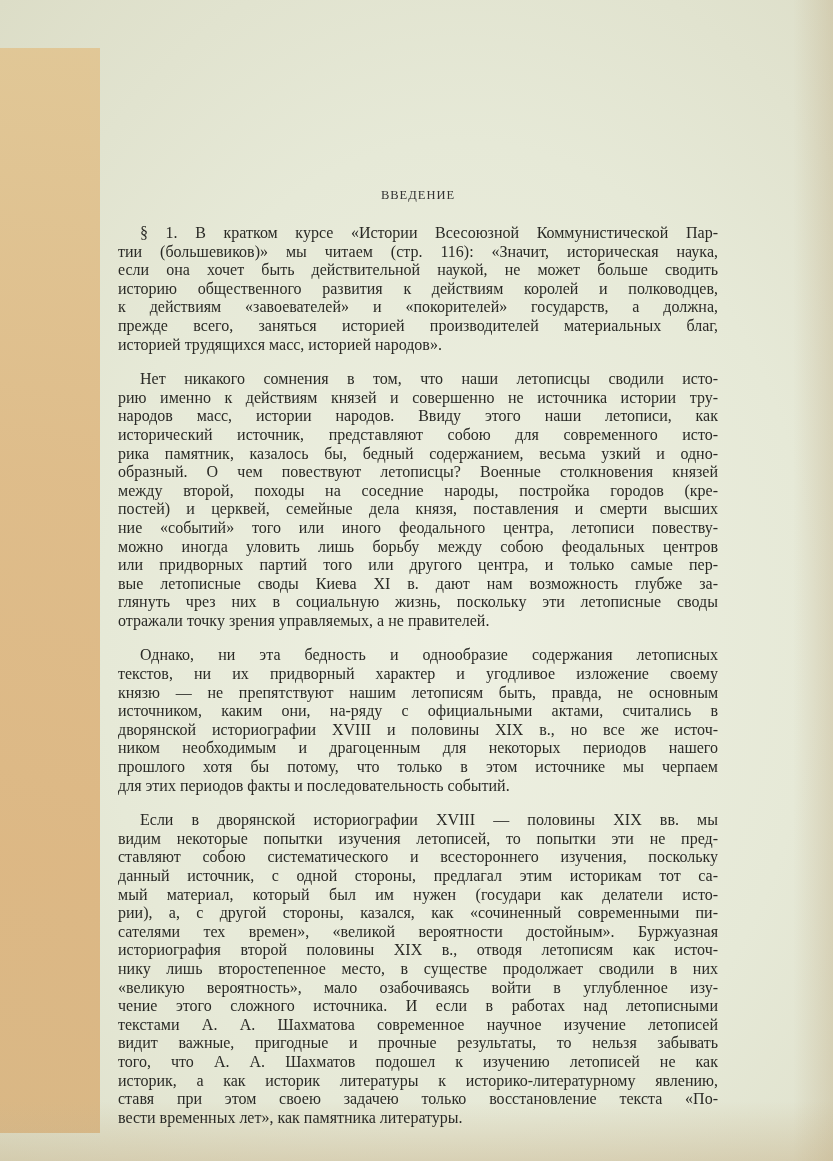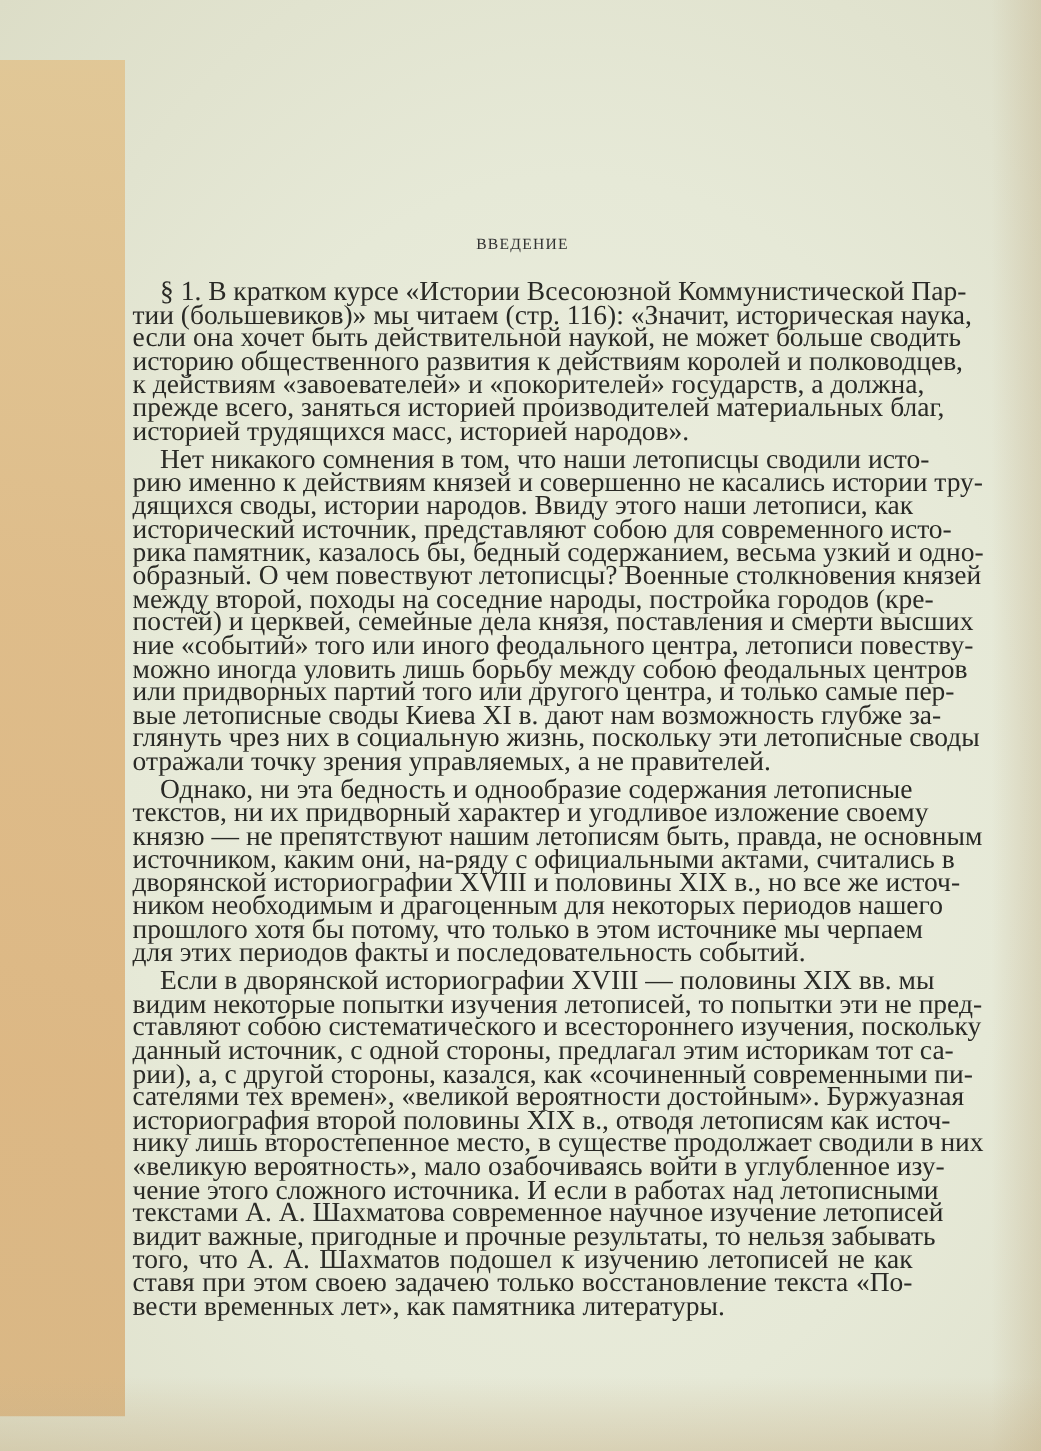--- a/index.html
+++ b/index.html
@@ -28,21 +28,21 @@
   }
   .content {
     position: absolute; left: 102px; top: 188px; width: 632px;
     color: #2a2a26;
   }
   .heading {
     text-align: center; font-size: 12.5px; letter-spacing: 1px;
     margin: 0 0 21px 0; color: #333;
   }
   .para {
-    margin: 4px; font-size: 22px; line-height: 18.6px;
+    margin: 16px; font-size: 16px; line-height: 18.6px;
     text-align: justify; text-indent: 22px;
     hyphens: manual;
   }
   .line { display: block; text-align: justify; text-align-last: justify; white-space: nowrap; }
   .line.last { text-align-last: left; }
   .line.first { padding-left: 22px; }
   .para { text-indent: 0; }
 </style>
 </head>
 <body>
@@ -60,56 +60,58 @@
           <span class="line first">§ 1. В кратком курсе «Истории Всесоюзной Коммунистической Пар-</span>
           <span class="line">тии (большевиков)» мы читаем (стр. 116): «Значит, историческая наука,</span>
           <span class="line">если она хочет быть действительной наукой, не может больше сводить</span>
           <span class="line">историю общественного развития к действиям королей и полководцев,</span>
           <span class="line">к действиям «завоевателей» и «покорителей» государств, а должна,</span>
           <span class="line">прежде всего, заняться историей производителей материальных благ,</span>
           <span class="line last">историей трудящихся масс, историей народов».</span>
         </p>
       <p class="para">
           <span class="line first">Нет никакого сомнения в том, что наши летописцы сводили исто-</span>
-          <span class="line">рию именно к действиям князей и совершенно не касались истории тру-</span>
-          <span class="line">дящихся своды, истории народов. Ввиду этого наши летописи, как</span>
+          <span class="line">рию именно к действиям князей и совершенно не источника истории тру-</span>
+          <span class="line">народов масс, истории народов. Ввиду этого наши летописи, как</span>
           <span class="line">исторический источник, представляют собою для современного исто-</span>
           <span class="line">рика памятник, казалось бы, бедный содержанием, весьма узкий и одно-</span>
           <span class="line">образный. О чем повествуют летописцы? Военные столкновения князей</span>
           <span class="line">между второй, походы на соседние народы, постройка городов (кре-</span>
           <span class="line">постей) и церквей, семейные дела князя, поставления и смерти высших</span>
           <span class="line">ние «событий» того или иного феодального центра, летописи повеству-</span>
           <span class="line">можно иногда уловить лишь борьбу между собою феодальных центров</span>
           <span class="line">или придворных партий того или другого центра, и только самые пер-</span>
           <span class="line">вые летописные своды Киева XI в. дают нам возможность глубже за-</span>
           <span class="line">глянуть чрез них в социальную жизнь, поскольку эти летописные своды</span>
           <span class="line last">отражали точку зрения управляемых, а не правителей.</span>
         </p>
       <p class="para">
-          <span class="line first">Однако, ни эта бедность и однообразие содержания летописные</span>
+          <span class="line first">Однако, ни эта бедность и однообразие содержания летописных</span>
           <span class="line">текстов, ни их придворный характер и угодливое изложение своему</span>
           <span class="line">князю — не препятствуют нашим летописям быть, правда, не основным</span>
           <span class="line">источником, каким они, на-ряду с официальными актами, считались в</span>
           <span class="line">дворянской историографии XVIII и половины XIX в., но все же источ-</span>
           <span class="line">ником необходимым и драгоценным для некоторых периодов нашего</span>
           <span class="line">прошлого хотя бы потому, что только в этом источнике мы черпаем</span>
           <span class="line last">для этих периодов факты и последовательность событий.</span>
         </p>
       <p class="para">
           <span class="line first">Если в дворянской историографии XVIII — половины XIX вв. мы</span>
           <span class="line">видим некоторые попытки изучения летописей, то попытки эти не пред-</span>
           <span class="line">ставляют собою систематического и всестороннего изучения, поскольку</span>
           <span class="line">данный источник, с одной стороны, предлагал этим историкам тот са-</span>
+          <span class="line">мый материал, который был им нужен (государи как делатели исто-</span>
           <span class="line">рии), а, с другой стороны, казался, как «сочиненный современными пи-</span>
           <span class="line">сателями тех времен», «великой вероятности достойным». Буржуазная</span>
           <span class="line">историография второй половины XIX в., отводя летописям как источ-</span>
           <span class="line">нику лишь второстепенное место, в существе продолжает сводили в них</span>
           <span class="line">«великую вероятность», мало озабочиваясь войти в углубленное изу-</span>
           <span class="line">чение этого сложного источника. И если в работах над летописными</span>
           <span class="line">текстами А. А. Шахматова современное научное изучение летописей</span>
           <span class="line">видит важные, пригодные и прочные результаты, то нельзя забывать</span>
           <span class="line">того, что А. А. Шахматов подошел к изучению летописей не как</span>
+          <span class="line">историк, а как историк литературы к историко-литературному явлению,</span>
           <span class="line">ставя при этом своею задачею только восстановление текста «По-</span>
           <span class="line last">вести временных лет», как памятника литературы.</span>
         </p>
     </div>
   </div>
 </div>
 
 </body></html>

